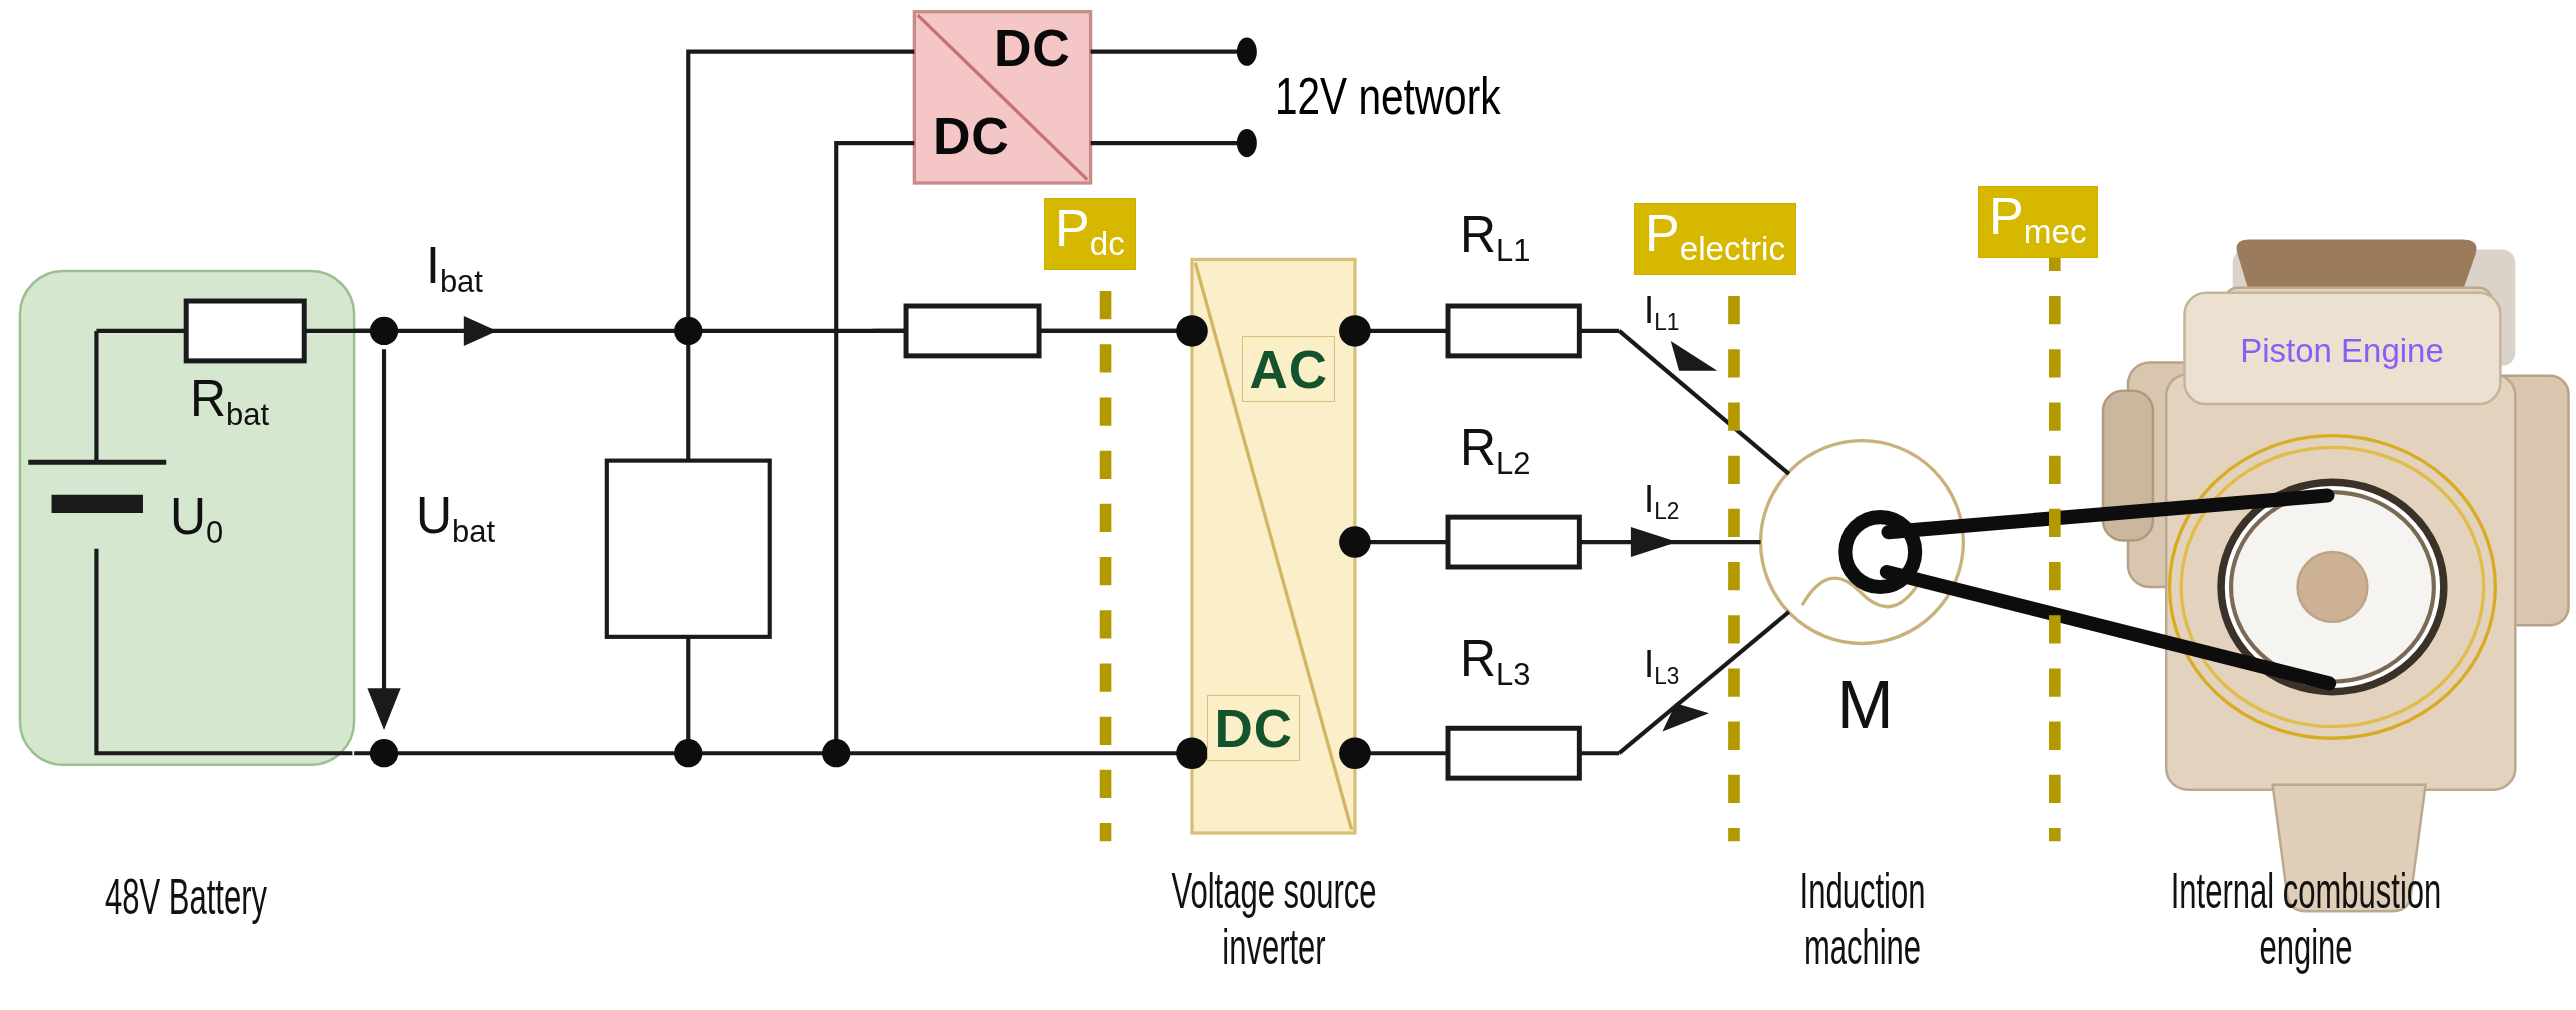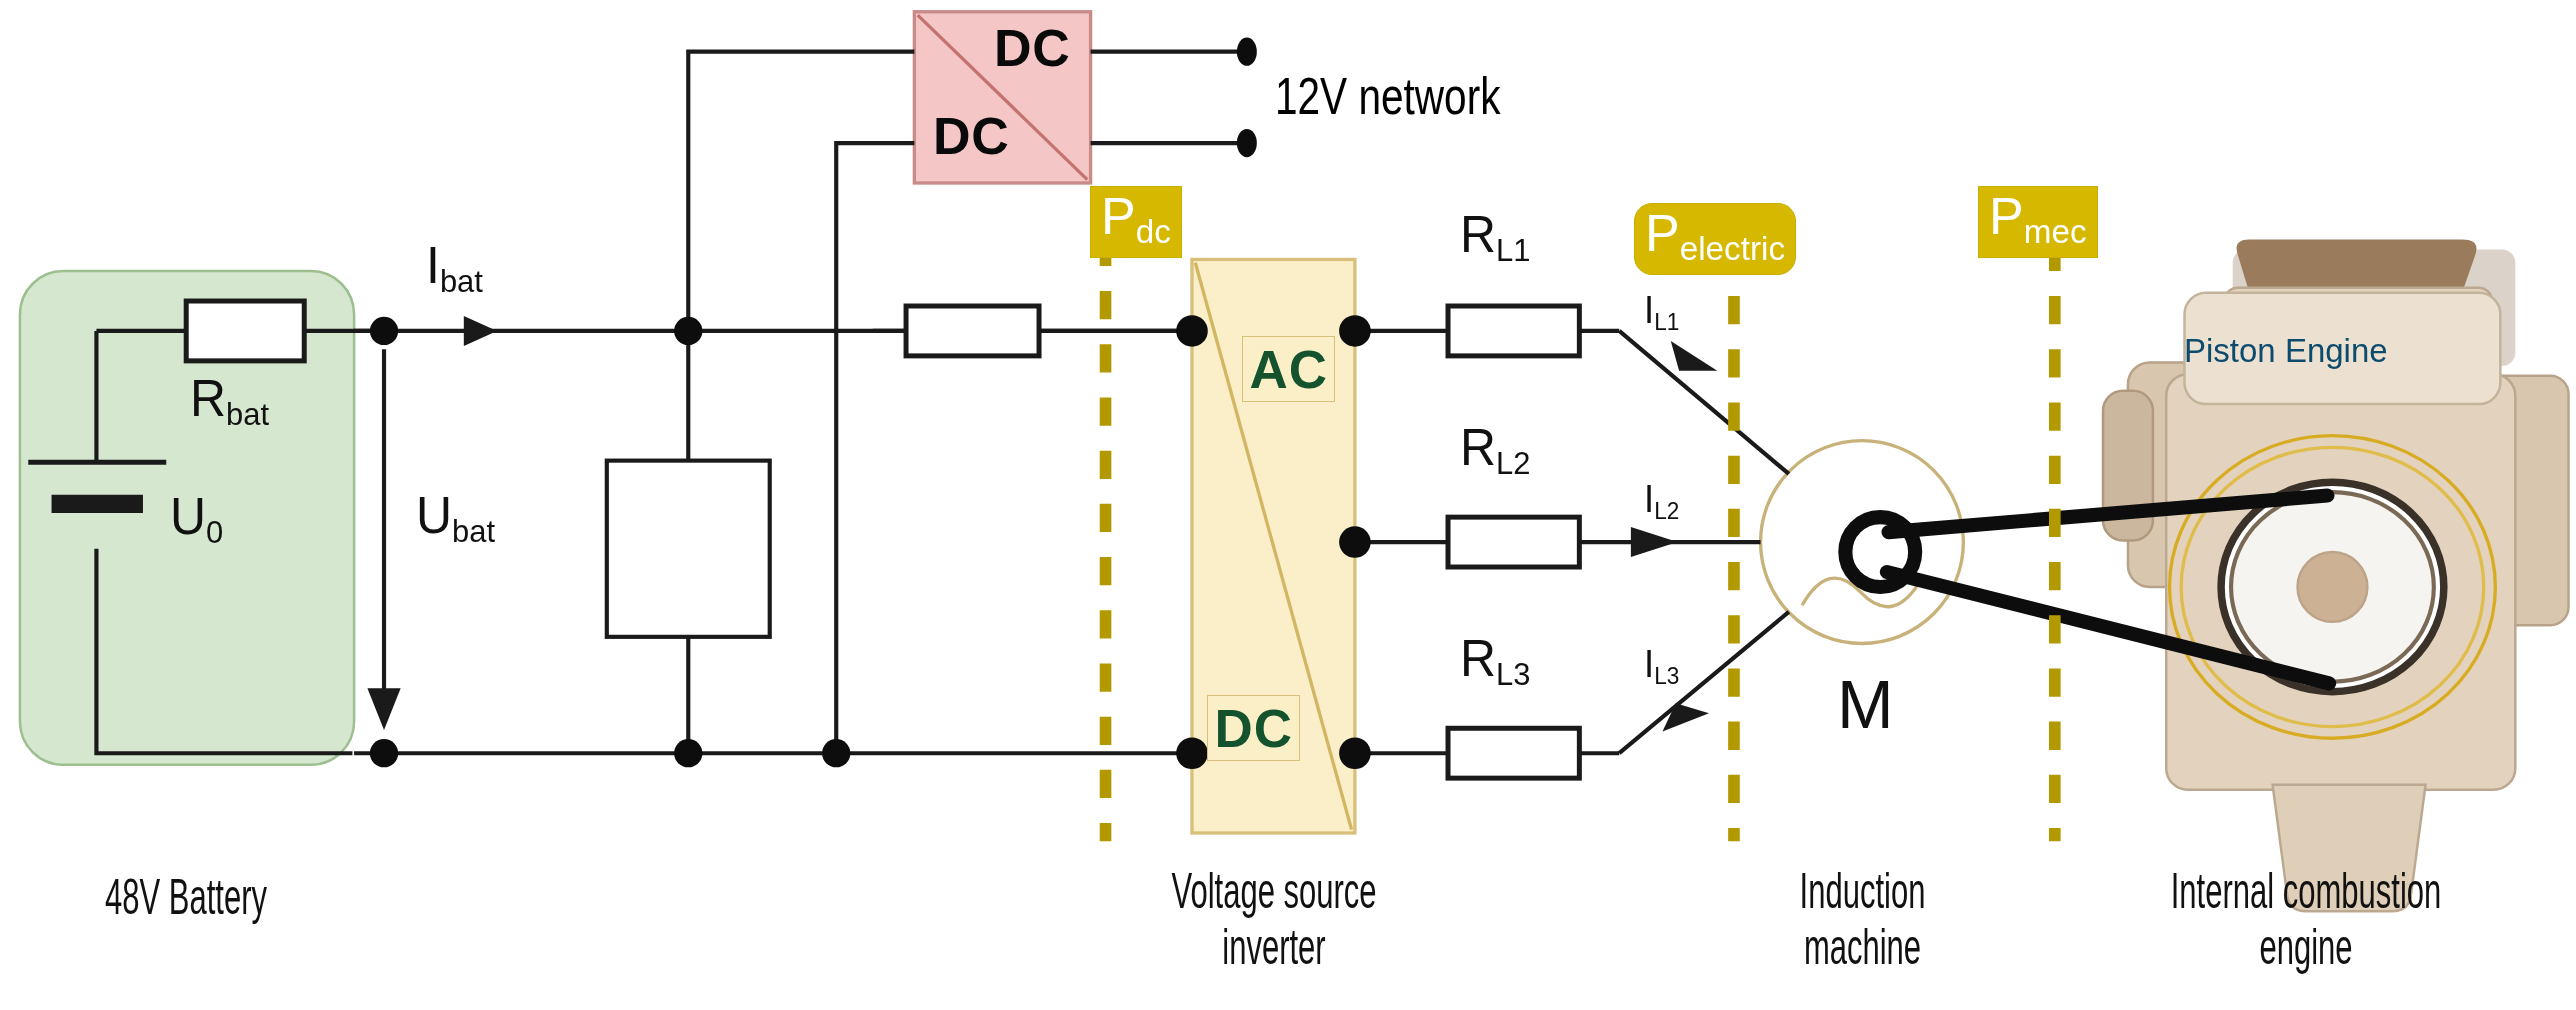--- a/index.html
+++ b/index.html
@@ -97,22 +97,22 @@
     white-space:nowrap;
   }
   .motor-m{
     position:absolute;
     font-size:68px;
     color:#111;
   }
   .piston-lbl{
     position:absolute;
     font-size:33px;
-    color:#0c4a6e;
-    text-align:left;
+    color:#8b5cf6;
+    text-align:center;
     width:100%;
   }
 </style>
 </head>
 <body>
 
 <div id="stage">
 
   <svg class="layer" viewBox="0 0 3099 1216">
 
@@ -260,25 +260,25 @@
   </div>
 
   <div class="txt caption" style="left:-105px; top:869px; width:582px;">48V Battery</div>
 
   <div class="dcdc-label" style="left:994px; top:18.3px;">DC</div>
   <div class="dcdc-label" style="left:933px; top:106px;">DC</div>
 
   <div class="net-label" style="left:1275px; top:66px;">12V network</div>
 
 
-  <div class="ptag" style="left:1044px; top:186px;margin-left:46px;">
+  <div class="ptag" style="left:1044px; top:198px;">
     <span>P</span><span class="sub">dc</span>
   </div>
 
-  <div class="ptag" style="left:1634px; top:203px;border-radius:18px;">
+  <div class="ptag" style="left:1634px; top:203px;">
     <span>P</span><span class="sub">electric</span>
   </div>
 
   <div class="ptag" style="left:1978px; top:186px;">
     <span>P</span><span class="sub">mec</span>
   </div>
 
   <div class="inv-label" style="left:1242px; top:336px;">AC</div>
   <div class="inv-label" style="left:1207px; top:695px;">DC</div>
 

